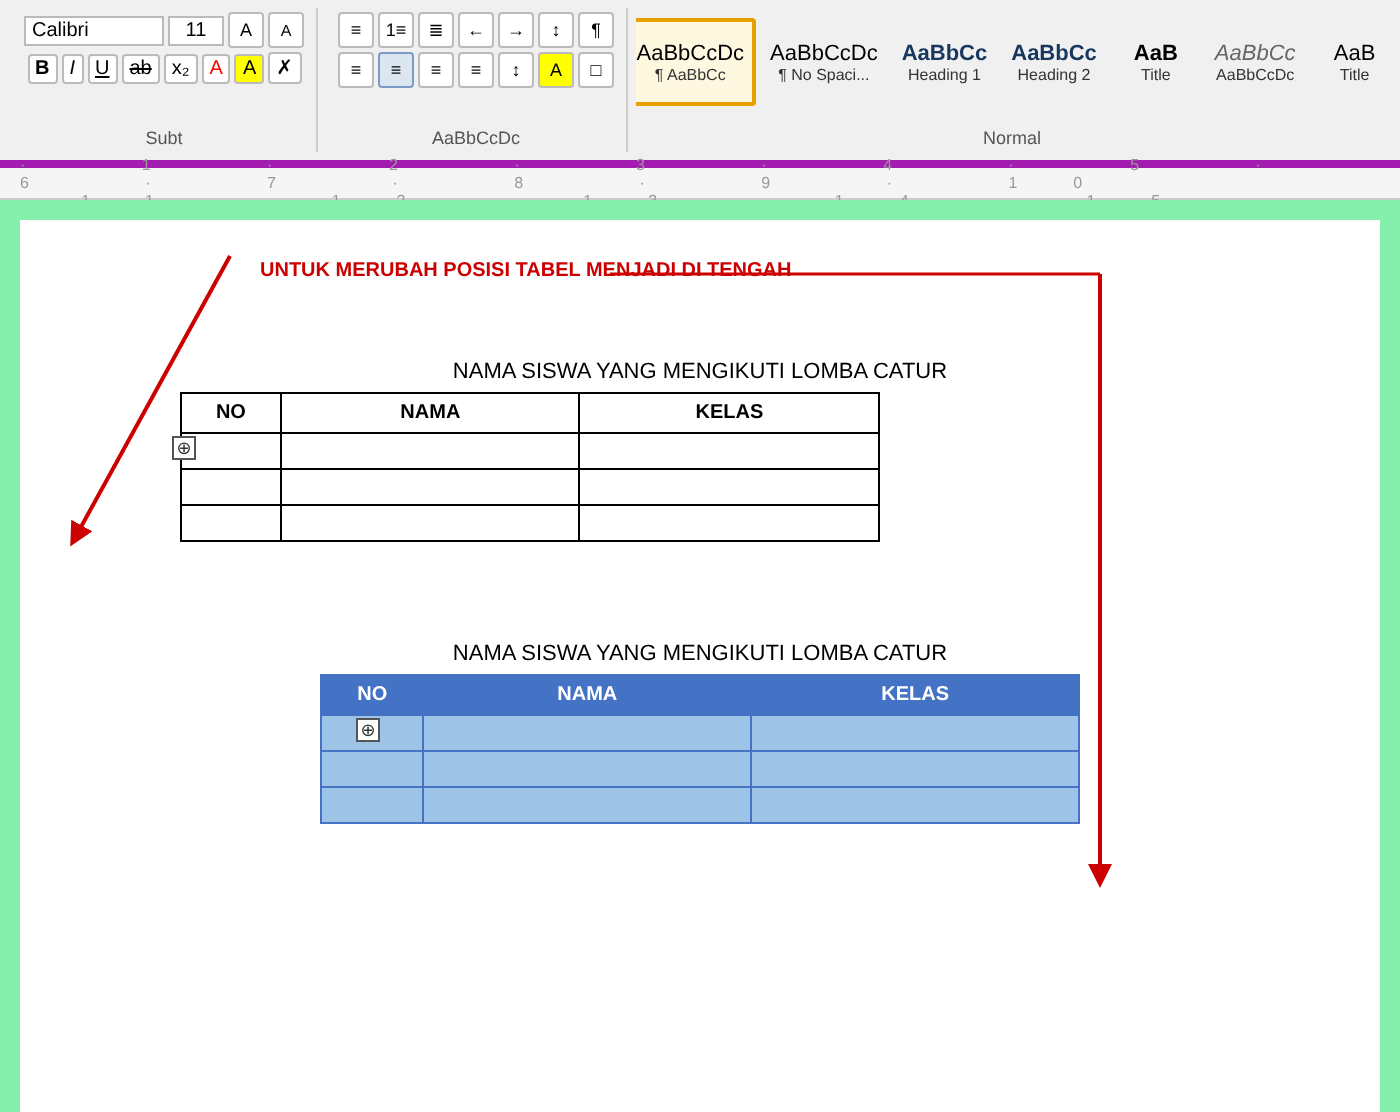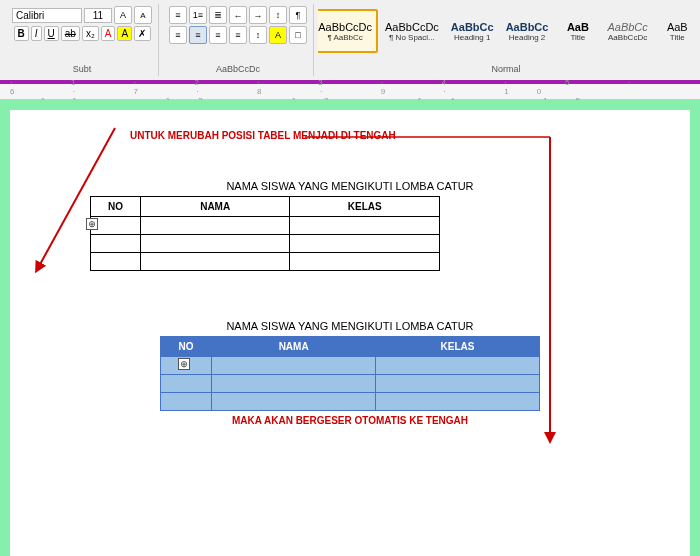--- a/index.html
+++ b/index.html
@@ -464,17 +464,16 @@
                 <td></td>
               </tr>
             <tr>
                 <td></td>
                 <td></td>
                 <td></td>
               </tr>
           </tbody>
         </table>
       </div>
-      <div class="annotation-bottom">MAKA AKAN BERGESER OTOMATIS KE TENGAH</div>
     </div>
 
   </div>
 </div>
 
 </body></html>

